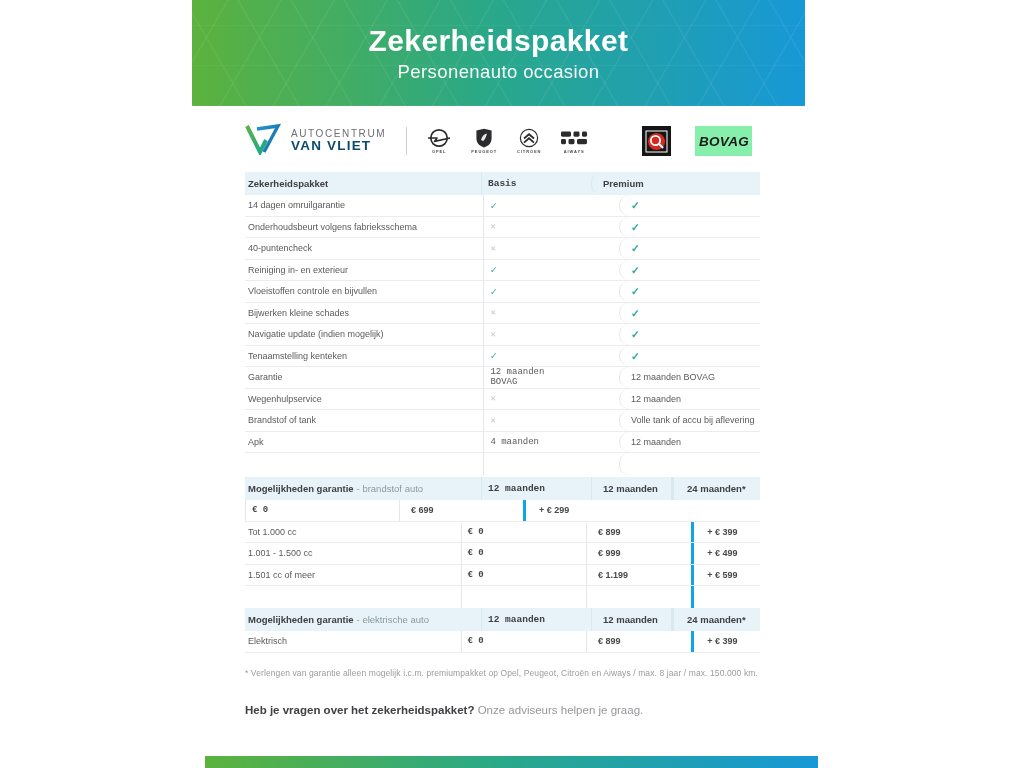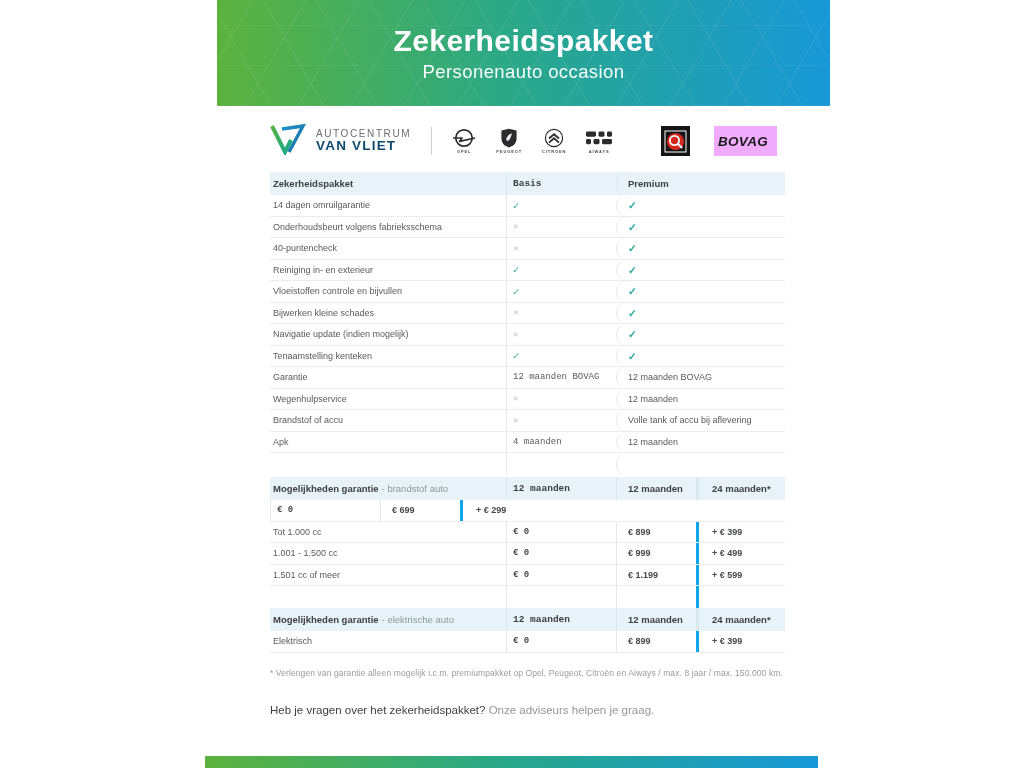--- a/index.html
+++ b/index.html
@@ -1,20 +1,20 @@
 <!DOCTYPE html>
 <html><head>
 <meta charset="utf-8">
 <style>
   * { margin:0; padding:0; box-sizing:border-box; }
   html,body { width:1024px; height:768px; background:#ffffff; }
   body { font-family:"Liberation Sans", sans-serif; position:relative; overflow:hidden; }
 
   .canvas { position:relative; width:1024px; height:768px; background:#fff; }
-  .content { position:absolute; left:217px; top:0; width:613px; }
+  .content { position:absolute; left:192px; top:0; width:613px; }
 
   
   .banner { position:relative; height:106px; display:flex; flex-direction:column;
             align-items:center; justify-content:center; overflow:hidden;
             background:linear-gradient(90deg,#5cb23d 0%, #2aa888 48%, #1798d7 100%); }
   .banner::before { content:""; position:absolute; inset:0;
     background:
       repeating-linear-gradient(60deg, rgba(255,255,255,.055) 0 1.5px, transparent 1.5px 46px),
       repeating-linear-gradient(-60deg, rgba(255,255,255,.055) 0 1.5px, transparent 1.5px 46px),
       repeating-linear-gradient(0deg, rgba(255,255,255,.045) 0 1.5px, transparent 1.5px 40px); }
@@ -29,49 +29,49 @@
   .dealer-line1 { font-size:10px; letter-spacing:1.6px; color:#6d6e71; font-weight:500; }
   .dealer-line2 { font-size:13.5px; letter-spacing:1.2px; color:#0c4a6e; font-weight:800; }
   .logo-divider { width:1px; height:28px; background:#cfd0d1; margin:0 16px 0 20px; }
   .brand-logos { display:flex; align-items:flex-start; gap:13px; }
   .brand { display:flex; flex-direction:column; align-items:center; width:32px; }
   .brand svg { display:block; }
   .brand-name { font-size:4px; letter-spacing:.9px; color:#4b4b4d; font-weight:700;
                 text-transform:uppercase; margin-top:1px; }
   .bovag { margin-left:auto; display:flex; align-items:stretch; height:30px; margin-right:8px; }
   .bovag-square { width:29px; background:#151515; display:flex; align-items:center; justify-content:center; }
-  .bovag-label { background:#f0abfc; color:#1a1a1a; font-weight:800; font-style:italic;
+  .bovag-label { background:#86efac; color:#1a1a1a; font-weight:800; font-style:italic;
                  font-size:13.5px; letter-spacing:.3px; display:flex; align-items:center;
-                 padding:0 9px 0 4px;margin-left:24px; }
+                 padding:0 3px 0 4px;margin-left:24px; }
 
   
   .tables { margin:0 45px 0 53px; width:515px; }
   .thead { display:flex; height:23px; align-items:center; background:#e7f3f8;
            font-weight:700; color:#3f4043; font-size:9.5px; }
   .trow  { display:flex; height:21.5px; align-items:center; border-bottom:1px solid #ececec;
-           font-size:9px; color:#595a5c; }
+           font-size:9px; color:#595a5c;gap:44px; }
   .trow.spacer { height:22px; border-bottom:none; }
   .cell { align-self:stretch; display:flex; align-items:center; }
   .c-label { width:236px; padding-left:3px; }
   .c1 { width:110px; padding-left:6px;  border-left:1px solid #e4e6e7;font-family:Liberation Mono, monospace; }
   .c2 { width:80px;  padding-left:11px; border-left:1px solid #e4e6e7; }
   .c3 { width:89px;  padding-left:13px; border-left:3px solid #0ea5e9; }
   .cprem { width:169px; padding-left:11px; border-left:1px solid #e4e6e7;border-radius:10px; }
   .thead .c1,.thead .c2,.thead .c3,.thead .cprem { border-left-color:#d8e9f0; }
   .title-light { font-weight:400; color:#8a9aa1; margin-left:3px; }
   .price { font-weight:700; color:#47484a; }
   .check { color:#2fab9e; font-size:10.5px; font-weight:700; }
   .cross { color:#c7c8c9; font-size:9px; font-weight:400; }
   .gap { height:2px; }
 
   
   .footnote { margin:13px 45px 0 53px; width:515px; font-size:8.5px; line-height:15px;
               color:#9a9b9d; letter-spacing:.1px; }
   .question { margin:23px 45px 0 53px; font-size:11.5px; }
-  .question .q-bold { font-weight:400; color:#3f4043;margin-top:35px; }
+  .question .q-bold { font-weight:700; color:#3f4043;margin-top:35px; }
   .question .q-rest { color:#95969a; }
 
   
   .bottom-bar { position:absolute; left:205px; top:756px; width:613px; height:12px;
                 background:linear-gradient(90deg,#5cb23d 0%, #2aa888 48%, #1798d7 100%); }
 </style>
 </head>
 <body>
 
 <div class="canvas">
@@ -280,21 +280,21 @@
               </div>
               <div class="cell c1">
                 <span class="cross">✕</span>
               </div>
               <div class="cell cprem">
                 <span>12 maanden</span>
               </div>
             </div>
             <div class="trow">
               <div class="cell c-label">
-                <span>Brandstof of accu</span>
+                <span>Brandstof of tank</span>
               </div>
               <div class="cell c1">
                 <span class="cross">✕</span>
               </div>
               <div class="cell cprem">
                 <span>Volle tank of accu bij aflevering</span>
               </div>
             </div>
             <div class="trow">
               <div class="cell c-label">

